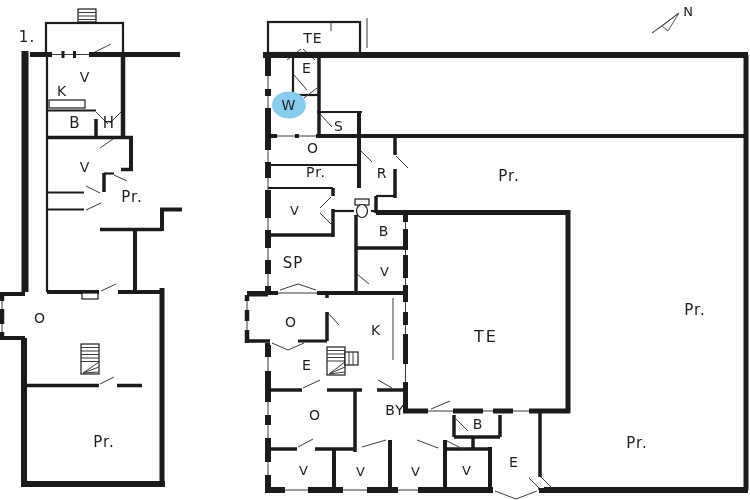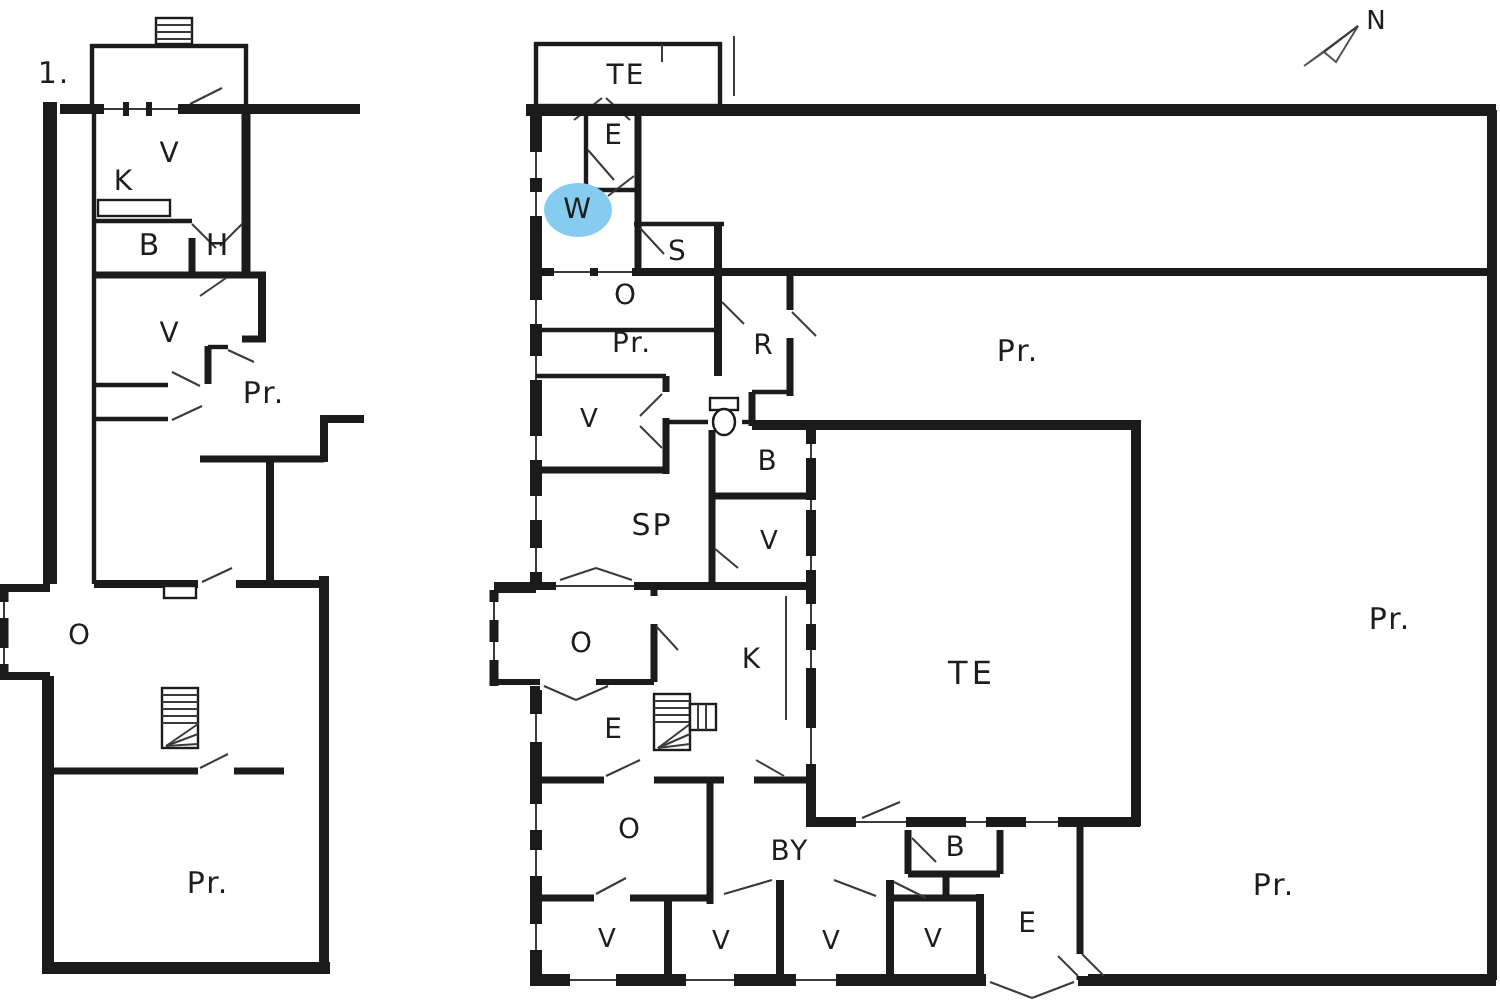--- a/index.html
+++ b/index.html
@@ -323,29 +323,29 @@
 
 <span class="lbl" style="left:313px;top:38px">TE</span>
 <span class="lbl" style="left:307px;top:68px">E</span>
 <span class="lbl" style="left:289px;top:105px">W</span>
 <span class="lbl" style="left:339px;top:126px">S</span>
 <span class="lbl" style="left:313px;top:148px">O</span>
 <span class="lbl" style="left:316px;top:172px">Pr.</span>
 <span class="lbl" style="left:382px;top:173px">R</span>
 <span class="lbl sm" style="left:295px;top:210px">V</span>
 <span class="lbl" style="left:384px;top:231px">B</span>
-<span class="lbl med" style="left:326px;top:263px">SP</span>
+<span class="lbl med" style="left:293px;top:263px">SP</span>
 <span class="lbl sm" style="left:385px;top:271px">V</span>
 <span class="lbl" style="left:291px;top:322px">O</span>
 <span class="lbl" style="left:376px;top:330px">K</span>
 <span class="lbl big" style="left:486px;top:337px">TE</span>
 <span class="lbl" style="left:307px;top:365px">E</span>
 <span class="lbl med" style="left:509px;top:176px">Pr.</span>
 <span class="lbl" style="left:315px;top:415px">O</span>
-<span class="lbl" style="left:395px;top:426px">BY</span>
+<span class="lbl" style="left:395px;top:410px">BY</span>
 <span class="lbl" style="left:478px;top:424px">B</span>
 <span class="lbl sm" style="left:304px;top:470px">V</span>
 <span class="lbl sm" style="left:361px;top:471px">V</span>
 <span class="lbl sm" style="left:416px;top:471px">V</span>
 <span class="lbl sm" style="left:467px;top:470px">V</span>
 <span class="lbl" style="left:514px;top:462px">E</span>
 <span class="lbl med" style="left:695px;top:310px">Pr.</span>
 <span class="lbl med" style="left:637px;top:443px">Pr.</span>
 
 <span class="lbl compass" style="left:688px;top:11px">N</span>

